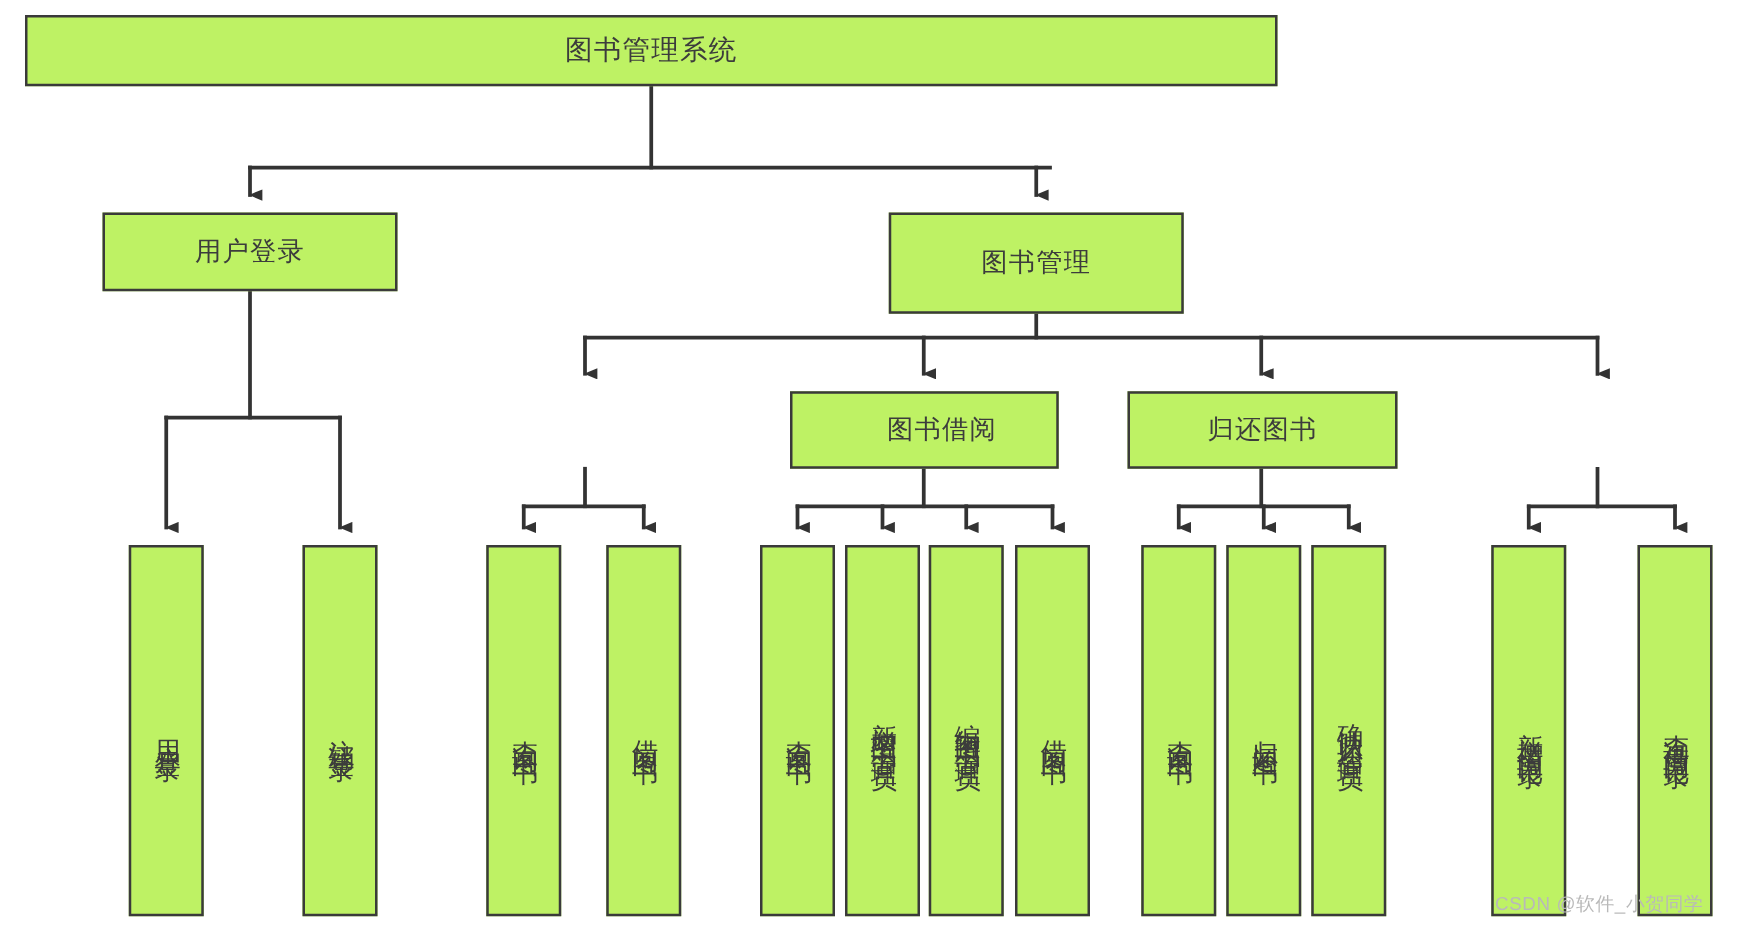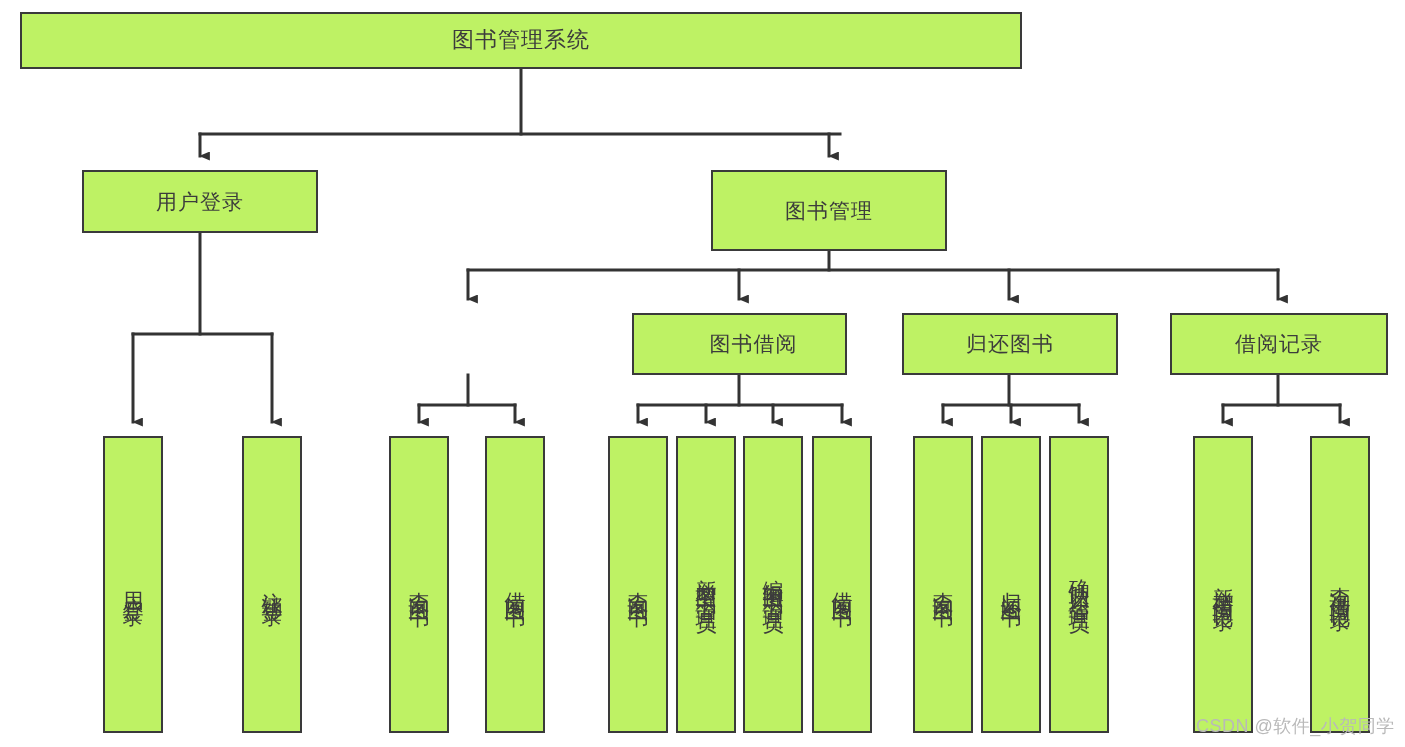--- a/index.html
+++ b/index.html
@@ -22,21 +22,21 @@
   }
   .node.root{font-size:22px;}
   .node.vert{
     writing-mode:vertical-rl;text-orientation:upright;
     font-size:21px;letter-spacing:5px;line-height:1.05;
     padding:4px 0;text-align:center;
   }
 
   #watermark{
     position:absolute;left:1196px;top:714px;
-    font-size:18px;color:#b9b9b9;white-space:nowrap;
+    font-size:15px;color:#b9b9b9;white-space:nowrap;
     letter-spacing:0.5px;pointer-events:none;
   }
 </style>
 </head>
 <body>
 
 <div id="diagram-root">
 
   <svg id="wires" viewBox="0 0 1405 747" xmlns="http://www.w3.org/2000/svg">
     <defs>
@@ -94,21 +94,20 @@
 
   <div class="node horiz" style="left:82px;top:170px;width:236px;height:63px;">用户登录</div>
 
   <div class="node horiz" style="left:711px;top:170px;width:236px;height:81px;">图书管理</div>
 
 
   <div class="node horiz" style="left:632px;top:313px;width:215px;height:62px;padding-left:28px;">图书借阅</div>
 
   <div class="node horiz" style="left:902px;top:313px;width:216px;height:62px;">归还图书</div>
 
-  <div class="node horiz" style="left:1170px;top:313px;width:218px;height:62px;">借阅记录</div>
 
   <div class="node vert" style="left:103px;top:436px;width:60px;height:297px;">用户登录</div>
 
   <div class="node vert" style="left:242px;top:436px;width:60px;height:297px;">注销登录</div>
 
   <div class="node vert" style="left:389px;top:436px;width:60px;height:297px;">查询图书</div>
 
   <div class="node vert" style="left:485px;top:436px;width:60px;height:297px;">借阅图书</div>
 
   <div class="node vert" style="left:608px;top:436px;width:60px;height:297px;">查询图书</div>

